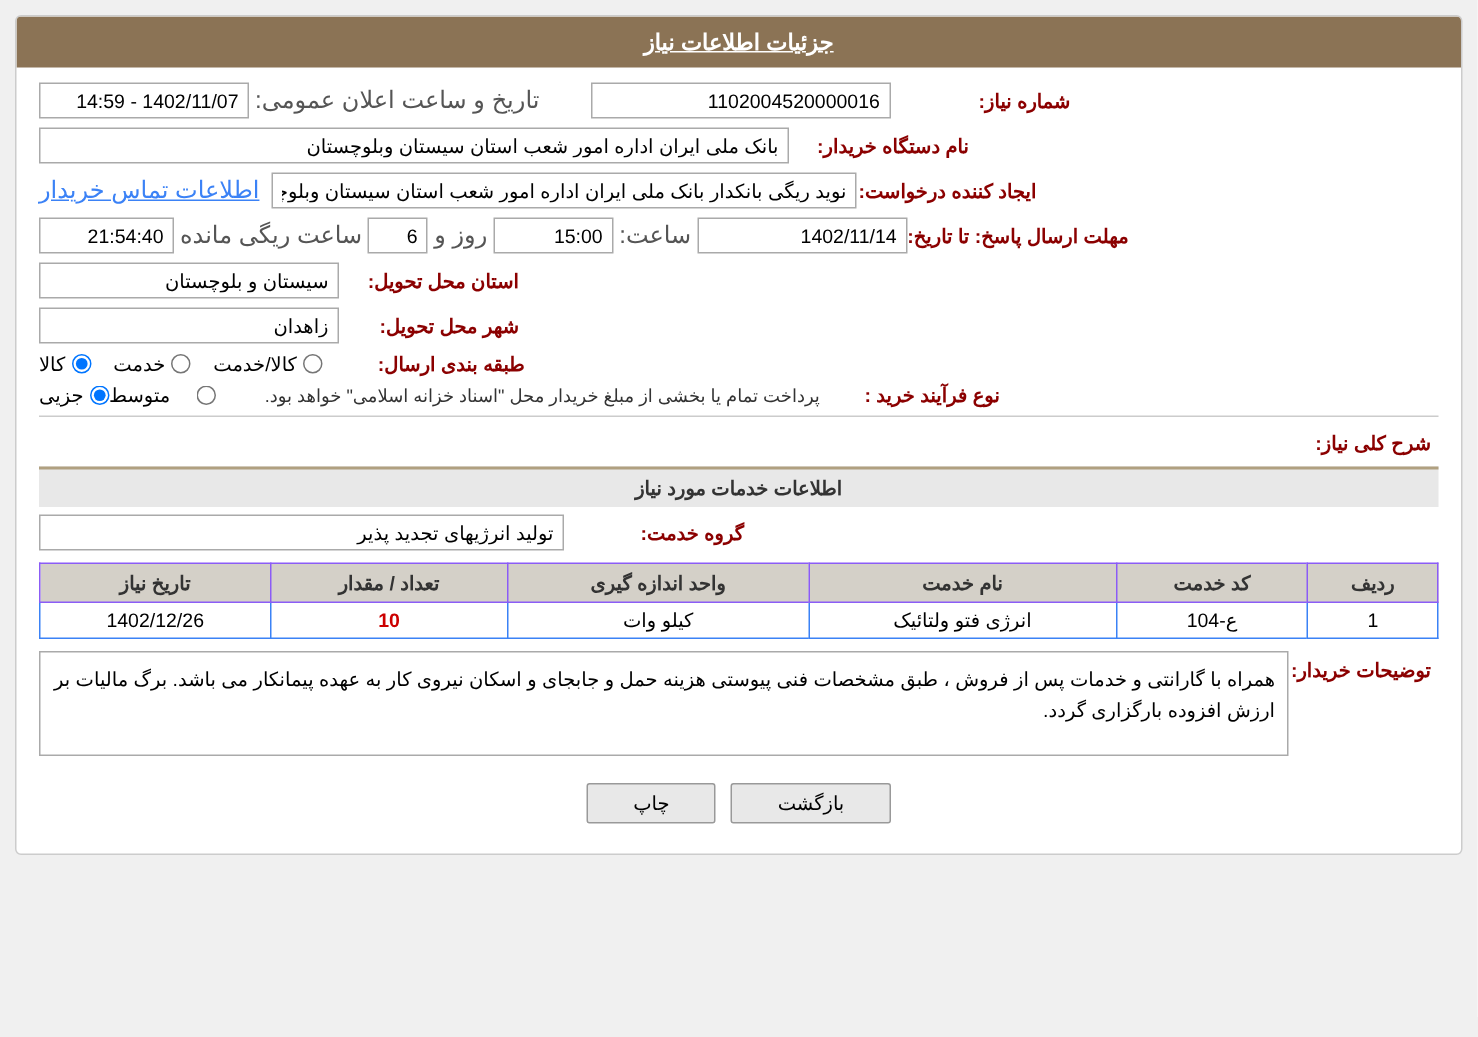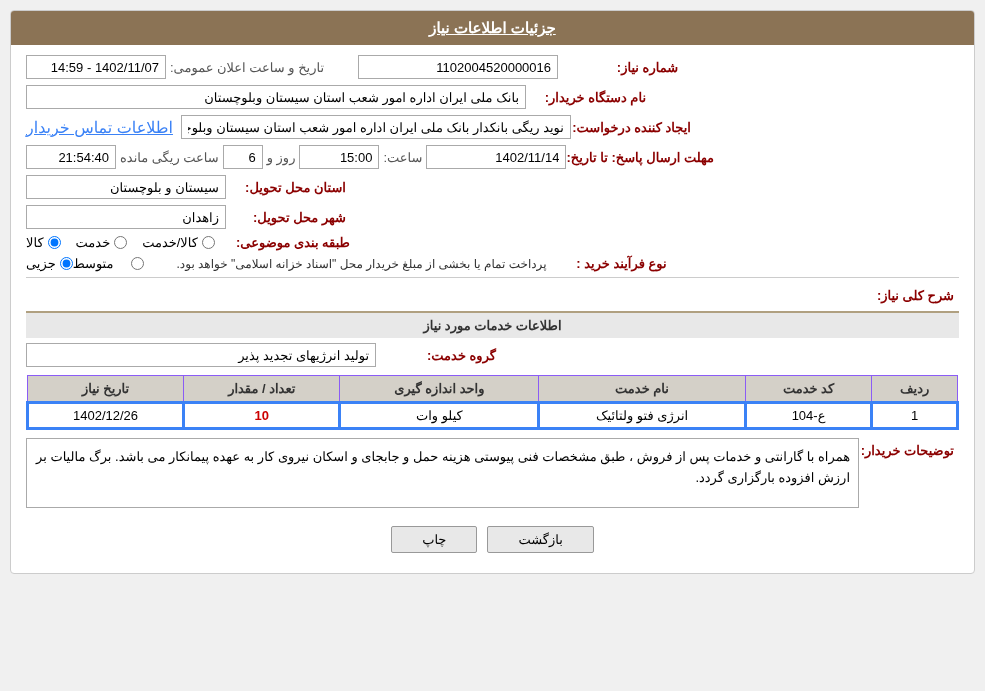--- a/index.html
+++ b/index.html
@@ -117,21 +117,21 @@
     }
     .data-table th {
       background: #d4d0c8;
       border: 1px solid #8b5cf6;
       padding: 5px 8px;
       text-align: center;
       font-weight: bold;
       color: #333;
     }
     .data-table td {
-      border: 3px solid #3b82f6;
+      border: 1px solid #3b82f6;
       padding: 4px 8px;
       text-align: center;
     }
     .data-table td.red-text {
       color: #cc0000;
       font-weight: bold;
     }
     .service-info-row {
       display: flex;
       align-items: center;
@@ -180,21 +180,21 @@
       background: #e8e8e8;
     }
     .btn-back {
       background: #e8e8e8;
     }
     .divider {
       border-top: 1px solid #ccc;
       margin: 6px 0;
     }
     .inline-label {
-      font-size: 13px;
+      font-size: 16px;
       color: #555;
       margin: 0 4px;
     }
   </style>
 </head>
 <body>
 
 <div class="page-wrapper">
   <div class="main-container">
 
@@ -237,21 +237,21 @@
         <span class="label">استان محل تحویل:</span>
         <input class="input-field input-medium" type="text" readonly="" value="سیستان و بلوچستان" style="">
       </div>
 
       <div class="form-row">
         <span class="label">شهر محل تحویل:</span>
         <input class="input-field input-medium" type="text" readonly="" value="زاهدان" style="">
       </div>
 
       <div class="radio-row">
-        <span class="label">طبقه بندی موضوعی:</span>
+        <span class="label">طبقه بندی ارسال:</span>
         <div class="radio-item">
           <input type="radio" name="category" style="">
           <span>کالا/خدمت</span>
         </div>
         <div class="radio-item">
           <input type="radio" name="category" style="">
           <span>خدمت</span>
         </div>
         <div class="radio-item">
           <input type="radio" name="category" checked="" style="">

